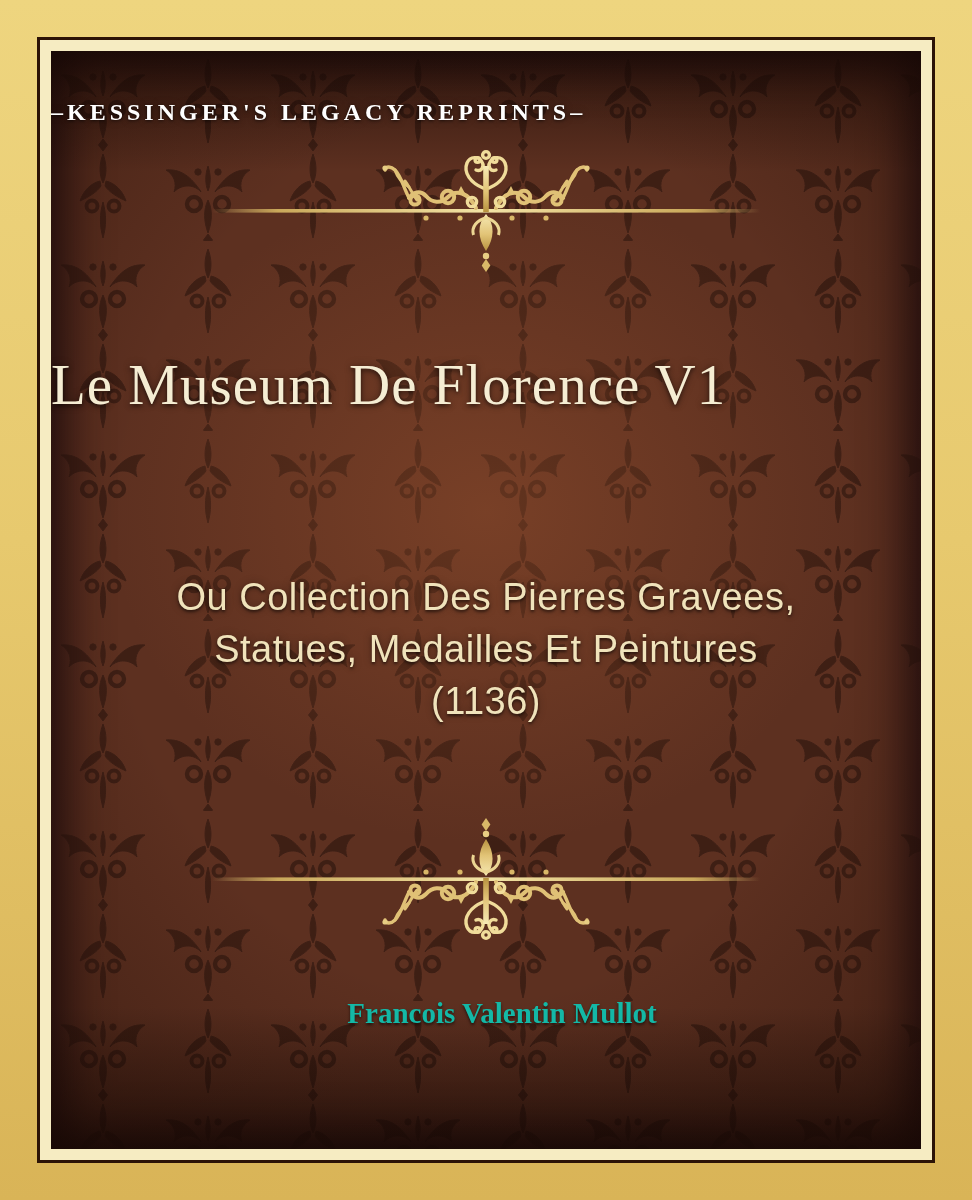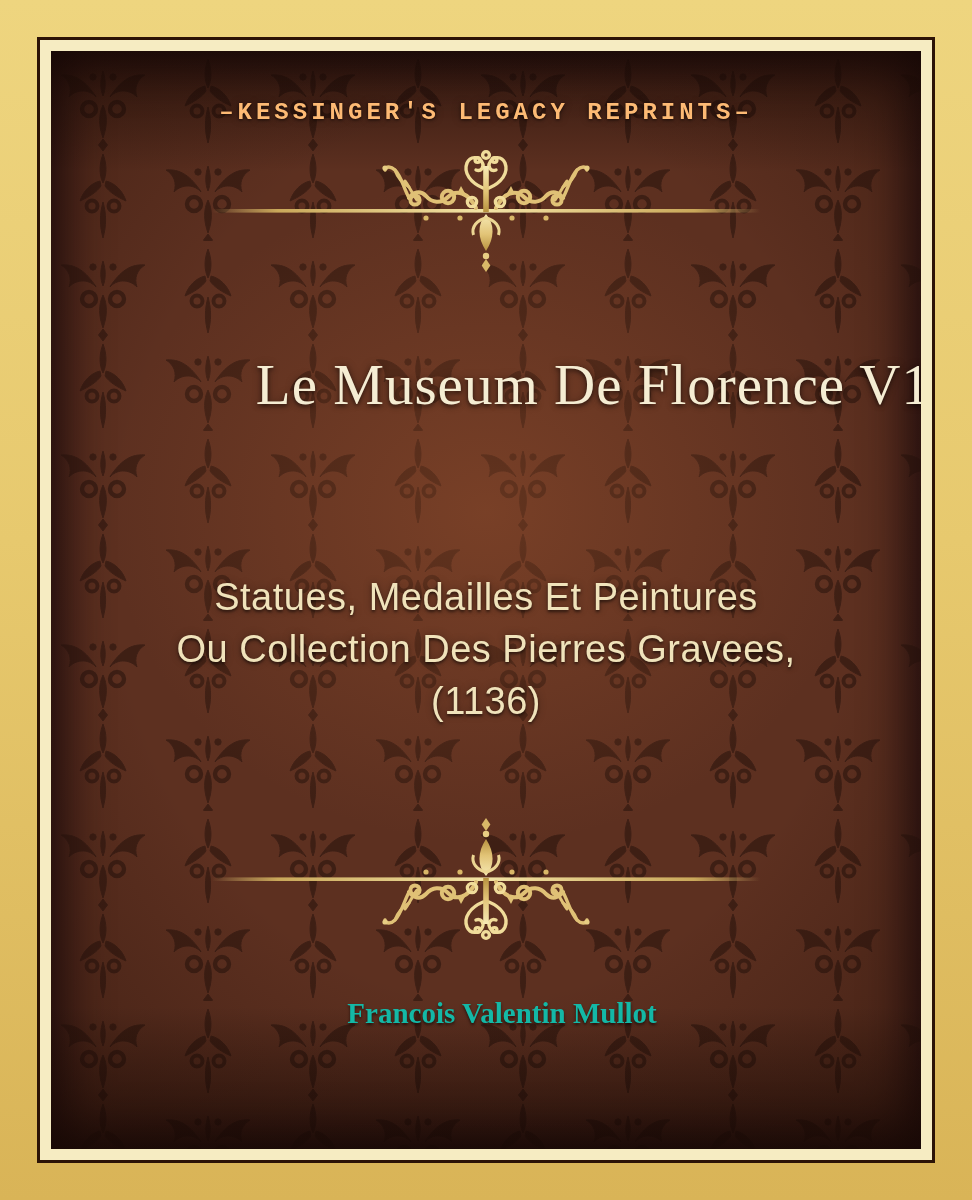--- a/index.html
+++ b/index.html
@@ -31,47 +31,45 @@
     position:absolute;left:0;top:0;width:100%;height:100%;
     background:
       radial-gradient(60% 42% at 50% 42%, rgba(173,94,52,.34), rgba(173,94,52,0) 72%),
       radial-gradient(125% 118% at 50% 46%, rgba(0,0,0,0) 34%, rgba(28,10,4,.52) 68%, rgba(8,2,1,.93) 100%),
       linear-gradient(180deg, rgba(14,4,2,.55) 0%, rgba(14,4,2,0) 11%, rgba(14,4,2,0) 87%, rgba(14,4,2,.6) 100%);
     pointer-events:none;
   }
   .content{position:absolute;left:0;top:0;width:100%;height:100%;}
   .imprint{
     position:absolute;top:48px;left:0;width:100%;
-    text-align:center;
-    font-family:Liberation Mono, monospace;
+    font-family:Liberation Serif, serif;
     font-weight:bold;
     font-size:24px;
     letter-spacing:4px;
-    color:#fdba74;
+    color:#ffffff;
     text-shadow:0 1px 3px rgba(0,0,0,.6),0 0 8px rgba(0,0,0,.35);
   }
   .orn{
     position:absolute;left:50%;
     width:560px;height:124px;
     transform:translateX(-50%);
   }
   .orn-top{top:97px;}
   .orn-bottom{top:767px;transform:translateX(-50%) scaleY(-1);}
   .title{
     position:absolute;top:296px;left:0;width:100%;
     margin:0;
-    text-align:right;
+    text-align:left;
     font-family:"Liberation Serif", serif;
     font-weight:normal;
     font-size:57px;
     line-height:76px;
     letter-spacing:1px;
     color:#f5edd3;
     text-shadow:0 2px 4px rgba(0,0,0,.55),0 0 10px rgba(0,0,0,.3);
-    padding-left:10px;
   }
   .subtitle{
     position:absolute;top:520px;left:0;width:100%;
     text-align:center;
     font-family:"Liberation Sans", sans-serif;
     font-size:38px;
     line-height:52px;
     letter-spacing:.5px;
     color:#f0e3bb;
     text-shadow:0 2px 3px rgba(0,0,0,.55),0 0 8px rgba(0,0,0,.3);
@@ -182,22 +180,22 @@
             <path d="M280,70 C271,72 265,79 267.5,87" stroke="#ecd693" stroke-width="3" fill="none"></path>
             <path d="M280,70 C289,72 295,79 292.5,87" stroke="#ecd693" stroke-width="3" fill="none"></path>
             <circle cx="280" cy="108" r="3.2" fill="#e7cd83"></circle>
             <path d="M280,111 l4.4,6.5 L280,124 l-4.4,-6.5 Z" fill="#d9b868"></path>
           </g>
         </svg>
 
         <h1 class="title">Le Museum De Florence V1</h1>
 
         <div class="subtitle">
+          <div>Ou Collection Des Pierres Gravees,</div>
           <div>Statues, Medailles Et Peintures</div>
-          <div>Ou Collection Des Pierres Gravees,</div>
           <div>(1136)</div>
         </div>
 
         <svg class="orn orn-bottom" viewBox="0 0 560 124" xmlns="http://www.w3.org/2000/svg" id="orn-bottom-svg">
           <defs>
             <linearGradient id="lineG2" x1="0" y1="0" x2="1" y2="0">
               <stop offset="0" stop-color="#d9bc6f" stop-opacity="0"></stop>
               <stop offset="0.12" stop-color="#caa85a"></stop>
               <stop offset="0.5" stop-color="#f3e4a6"></stop>
               <stop offset="0.88" stop-color="#caa85a"></stop>

